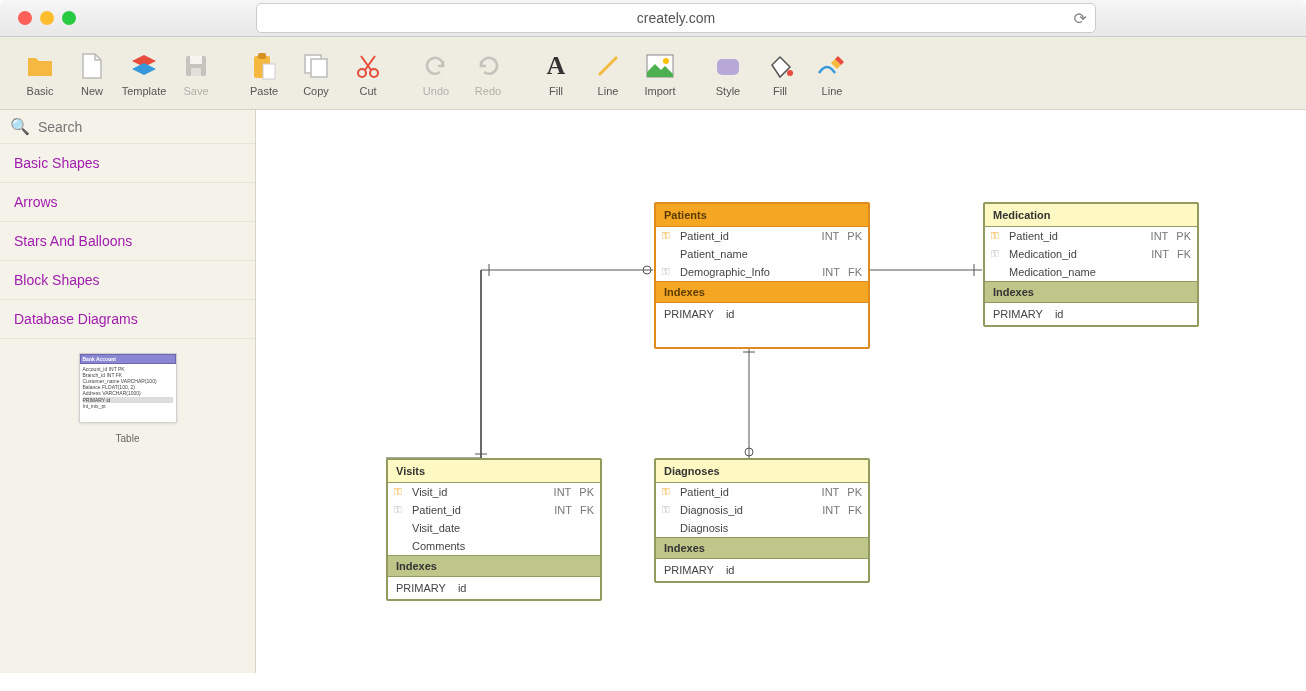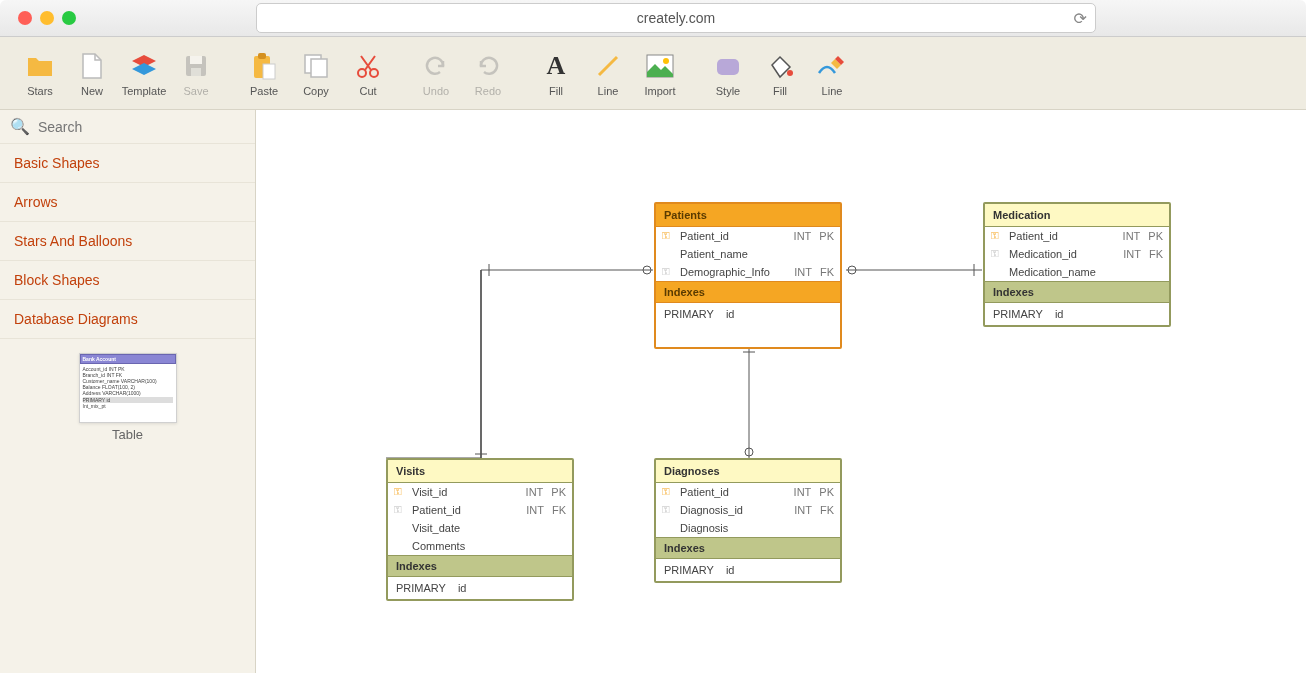--- a/index.html
+++ b/index.html
@@ -22,31 +22,31 @@
 .tool-icon { width: 32px; height: 32px; display: flex; align-items: center; justify-content: center; }
 .tool-label { font-size: 11px; color: #555; margin-top: 3px; }
 .tool-sep { width: 16px; }
 
 
 .main { display: flex; height: 563px; }
 .sidebar { width: 256px; background: #f5f2e9; border-right: 1px solid #d8d4c6; display: flex; flex-direction: column; }
 .search-row { display: flex; align-items: center; height: 34px; padding: 0 10px; border-bottom: 1px solid #e8e4d8; }
 .search-icon { color: #999; margin-right: 8px; }
 .search-input { flex: 1; border: none; background: transparent; font-size: 14px; color: #15803d; outline: none; }
-.side-item { padding: 11px 14px; font-size: 14px; color: #c2410c; border-bottom: 1px solid #e8e4d8; background: #f5f2e9; cursor: pointer; }
+.side-item { padding: 11px 14px; font-size: 14px; color: #a21caf; border-bottom: 1px solid #e8e4d8; background: #f5f2e9; cursor: pointer; }
 .thumb-area { padding: 14px; display: flex; flex-direction: column; align-items: center; }
 .thumb { width: 98px; height: 70px; background: #fff; border: 1px solid #d0d0d0; box-shadow: 0 1px 3px rgba(0,0,0,0.1); position: relative; }
 .thumb-header { height: 10px; background: #8a86d4; border: 1px solid #6a66b0; }
 .thumb-body { padding: 2px 3px; font-size: 5px; color: #444; line-height: 6px; }
-.thumb-label { font-size: 13px; color: #666; margin-top: 4px; }
+.thumb-label { font-size: 10px; color: #666; margin-top: 10px; }
 
 .canvas { flex: 1; background: #fff; position: relative; }
 
 
-.entity { position: absolute; width: 188px; background: #fff; border: 2px solid #939a5d; border-radius: 2px; font-size: 11px; }
+.entity { position: absolute; width: 216px; background: #fff; border: 2px solid #939a5d; border-radius: 2px; font-size: 11px; }
 .entity.orange { border-color: #e08a1e; }
 .entity-header { padding: 5px 8px; font-weight: bold; color: #333; background: #fef9c3; border-bottom: 1px solid #939a5d; }
 .entity.orange .entity-header { background: #f5a623; border-bottom-color: #e08a1e; color: #5a3b00; }
 .entity-rows { background: #fff; }
 .entity-row { display: flex; align-items: center; padding: 3px 6px; gap: 8px; }
 .key { width: 10px; font-size: 10px; }
 .key.pk { color: #f5a623; }
 .key.fk { color: #bbb; }
 .fname { flex: 1; color: #444; }
 .ftype { color: #777; }
@@ -75,21 +75,21 @@
   </div>
 </div>
 
 <div class="toolbar">
   <div class="tool-btn">
     <div class="tool-icon">
         <svg width="28" height="24">
           <path d="M2 4h8l3 3h13v15H2z" fill="#f5b942"></path>
         </svg>
       </div>
-    <div class="tool-label">Stars</div>
+    <div class="tool-label">Basic</div>
   </div>
   <div class="tool-btn">
     <div class="tool-icon">
         <svg width="22" height="26">
           <path d="M2 1h12l6 6v18H2z" fill="#fff" stroke="#bbb" stroke-width="1.5"></path>
           <path d="M14 1v6h6" fill="none" stroke="#bbb" stroke-width="1.5"></path>
         </svg>
       </div>
     <div class="tool-label">New</div>
   </div>

